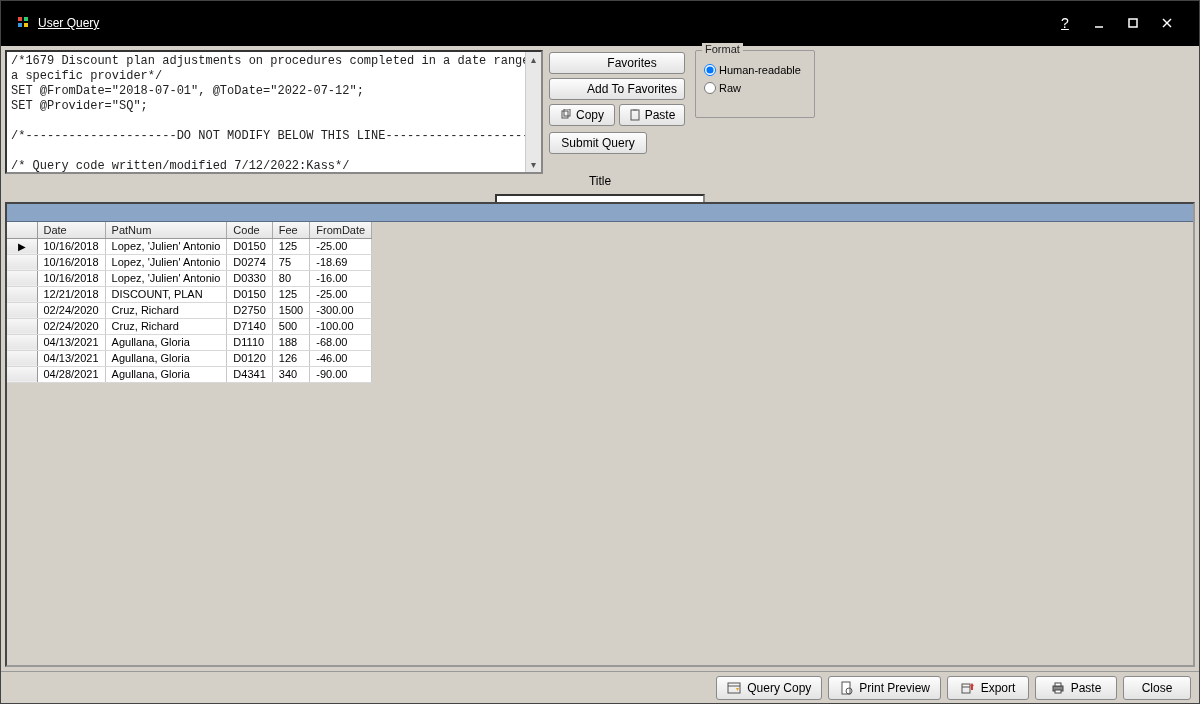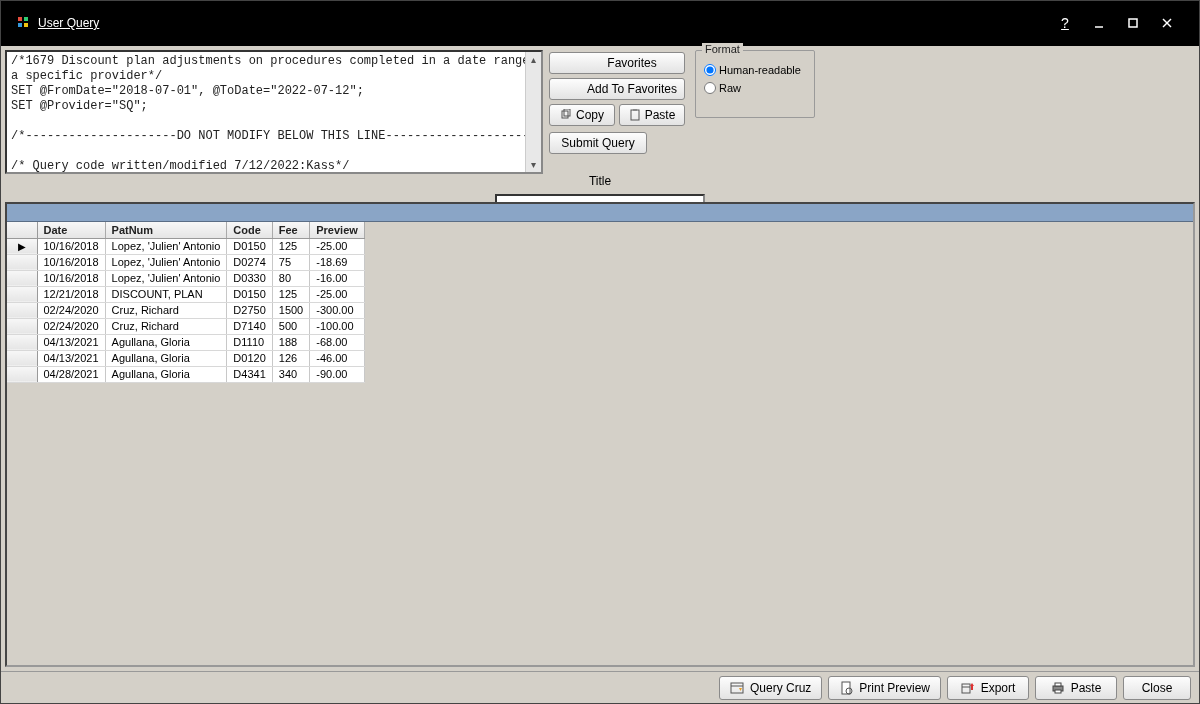--- a/index.html
+++ b/index.html
@@ -166,21 +166,21 @@
     border-bottom: 1px solid #d8d8d8;
     padding: 1px 6px;
     height: 16px;
     text-align: left;
     white-space: nowrap;
   }
   .grid th {
     background: linear-gradient(#f7f7f7,#e5e5e5);
     border-right: 1px solid #aaa;
     border-bottom: 1px solid #999;
-    font-weight: bold;
+    font-weight: normal;
     color: #222;
   }
   .grid th.rowhead, .grid td.rowhead {
     width: 30px;
     background: linear-gradient(#f7f7f7,#e5e5e5);
     border-right: 1px solid #999;
     text-align: center;
     font-weight: normal;
   }
   .grid td.rowhead .ptr { font-size: 10px; }
@@ -321,21 +321,21 @@
     <div class="gridarea">
       <div class="banner"></div>
       <table class="grid">
         <thead>
           <tr>
             <th class="rowhead"></th>
             <th class="col-date">Date</th>
             <th class="col-pat">PatNum</th>
             <th class="col-code">Code</th>
             <th class="col-fee">Fee</th>
-            <th class="col-adj">Preview</th>
+            <th class="col-adj">FromDate</th>
           </tr>
         </thead>
         <tbody id="grid-body">
             <tr>
               <td class="rowhead"><span class="ptr">▶</span></td>
               <td class="col-date">10/16/2018</td>
               <td class="col-pat">Lopez, 'Julien' Antonio</td>
               <td class="col-code">D0150</td>
               <td class="col-fee">125</td>
               <td class="col-adj">-25.00</td>
@@ -410,21 +410,21 @@
 
     <div class="footer">
       <div class="fbtn">
         <span>
           <svg width="14" height="14" viewBox="0 0 14 14">
               <rect x="1" y="2" width="12" height="10" fill="none" stroke="#555"></rect>
               <line x1="1" y1="5" x2="13" y2="5" stroke="#555"></line>
               <polygon points="9,7 12,7 10.5,10" fill="#e79e2b"></polygon>
             </svg>
         </span>
-        <span>Query Cruz</span>
+        <span>Query Copy</span>
       </div>
       <div class="fbtn">
         <span>
           <svg width="14" height="14" viewBox="0 0 14 14">
               <rect x="3" y="1" width="8" height="12" fill="#fff" stroke="#555"></rect>
               <circle cx="10" cy="10" r="3" fill="none" stroke="#555"></circle>
             </svg>
         </span>
         <span>Print Preview</span>
       </div>

